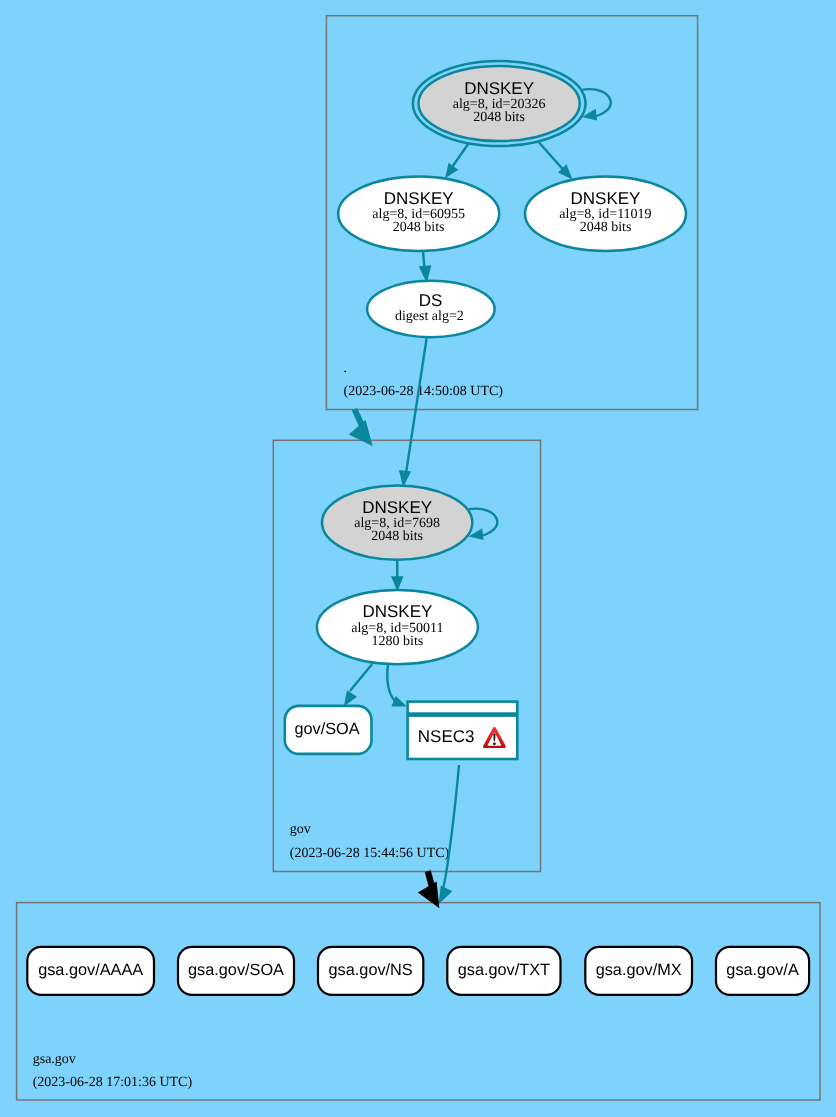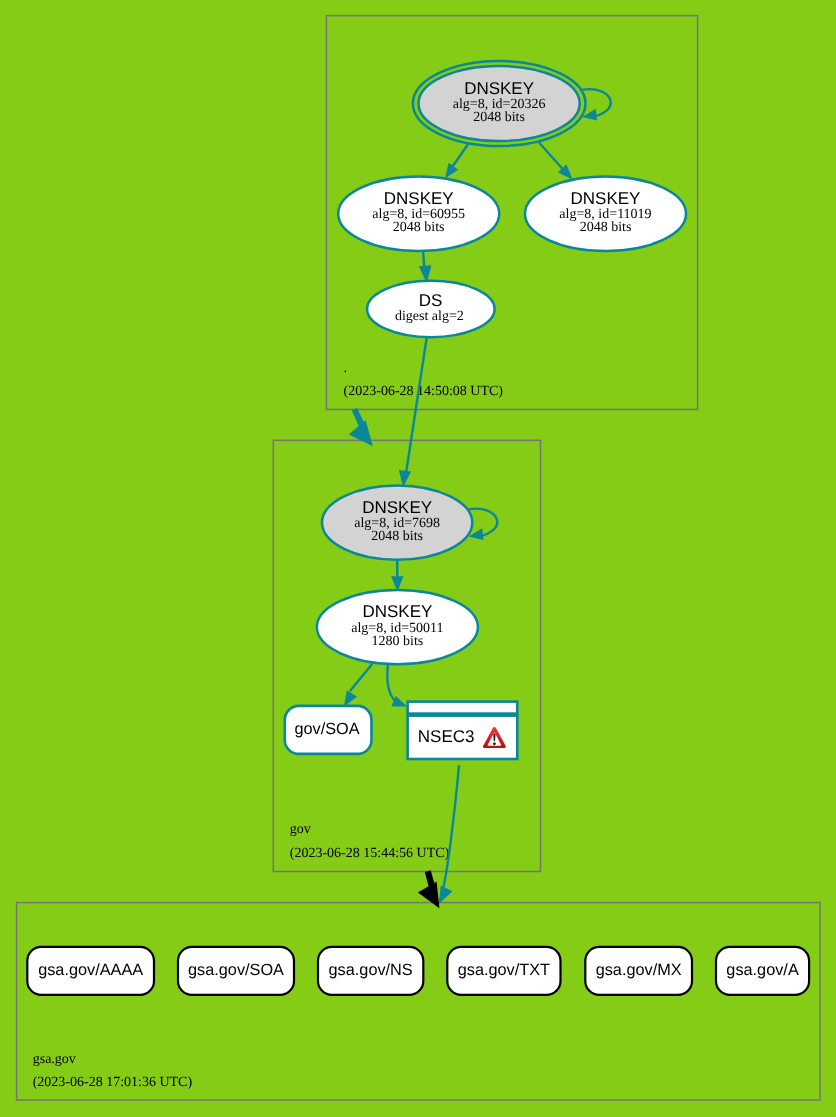--- a/index.html
+++ b/index.html
@@ -1,19 +1,19 @@
 <!DOCTYPE html>
 <html><head>
 <meta charset="utf-8">
 <title>DNSSEC authentication chain</title>
 <style>
   html,body{margin:0;padding:0;background:#ffffff;-webkit-font-smoothing:antialiased;}
   text{ -webkit-font-smoothing:antialiased; text-rendering:geometricPrecision; }
   body{width:836px;height:1117px;overflow:hidden;font-family:"Liberation Sans",sans-serif;}
-  #root{position:relative;width:836px;height:1117px;background:#84cc16;opacity:0.999;}
+  #root{position:relative;width:836px;height:1117px;background:#7dd3fc;opacity:0.999;}
   svg#canvas{display:block;}
   .zbox{fill:none;stroke:#757575;stroke-width:1.5;}
   .zlabel,.ztime{font-family:"Liberation Serif",serif;font-size:14px;fill:#000000;}
   .ntitle{font-family:"Liberation Sans",sans-serif;font-size:17px;fill:#000000;}
   .nsub{font-family:"Liberation Serif",serif;font-size:14px;fill:#000000;}
   .rrtitle{font-family:"Liberation Sans",sans-serif;font-size:16.3px;fill:#000000;}
   .edge{stroke:#0a879a;stroke-width:2.4;fill:none;}
 </style>
 </head>
 <body>

